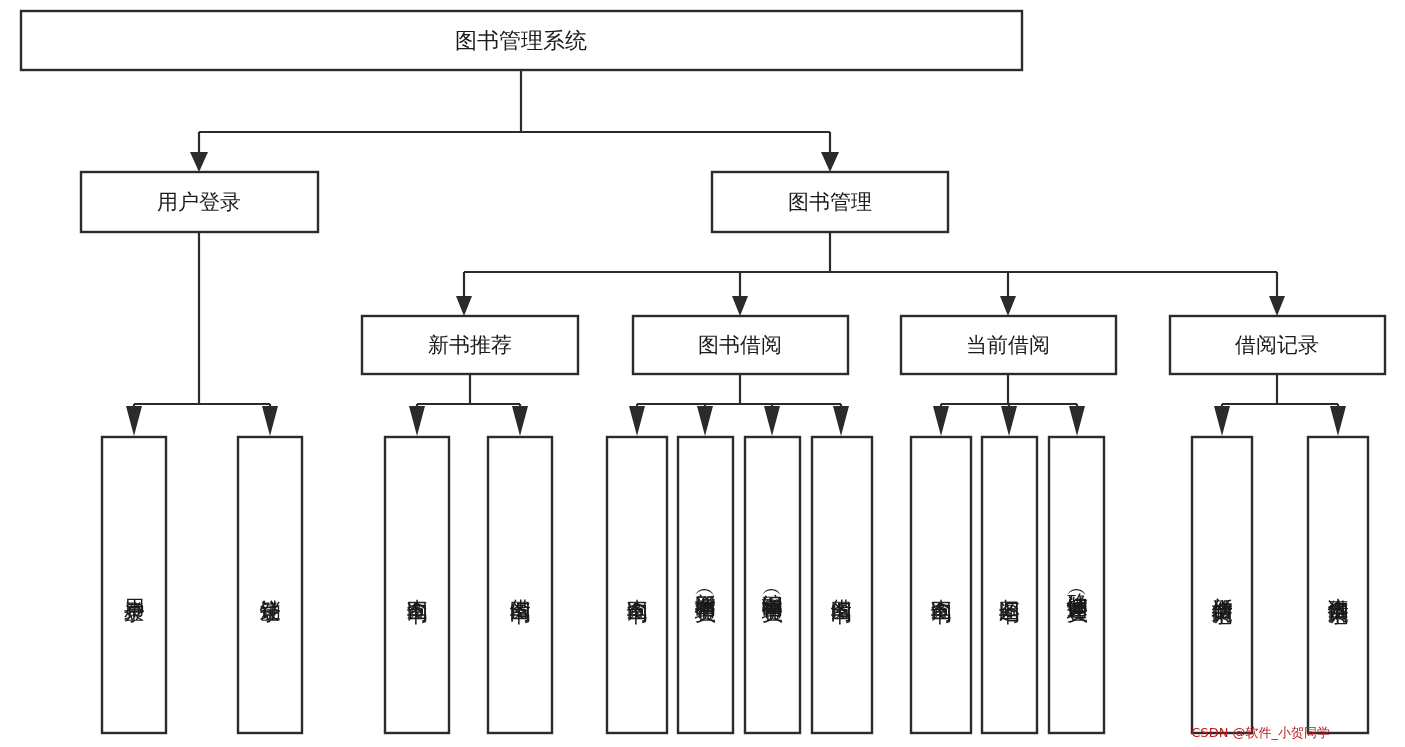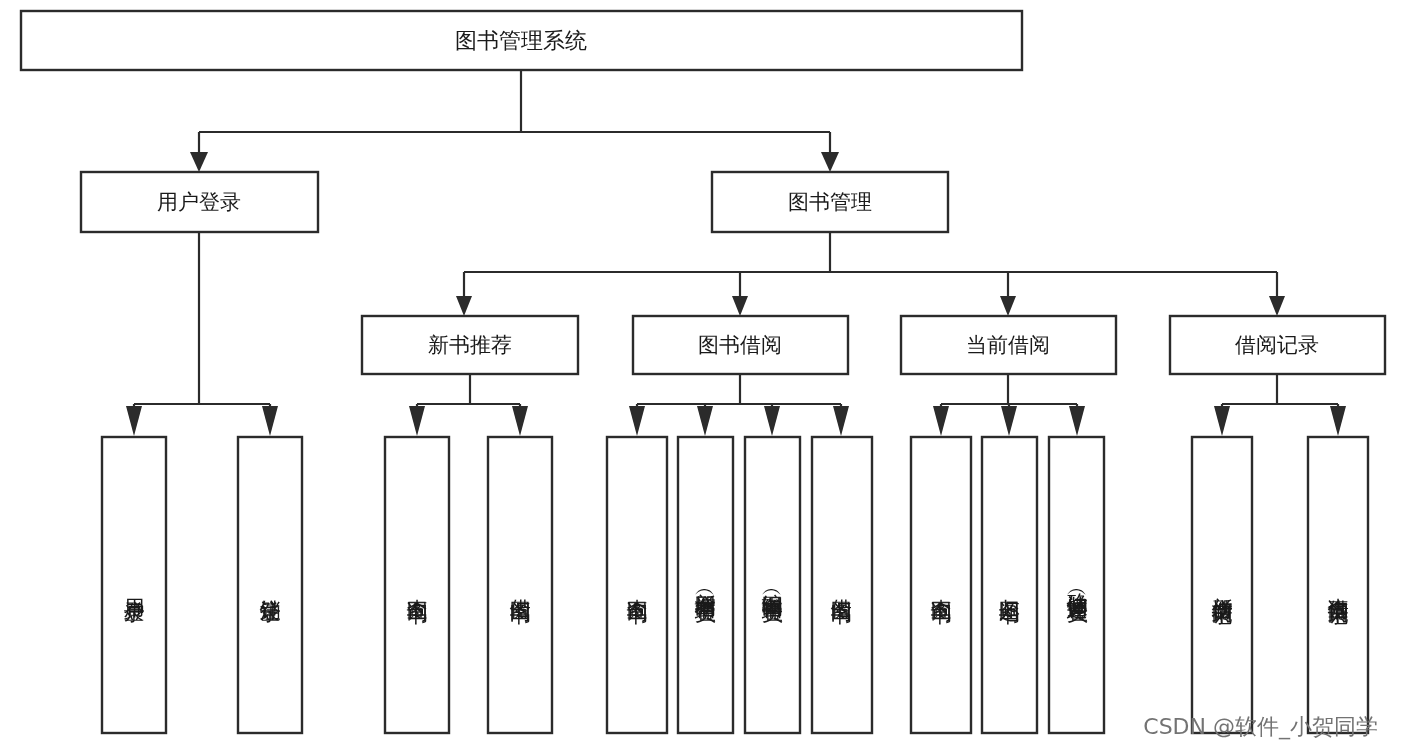--- a/index.html
+++ b/index.html
@@ -12,21 +12,20 @@
     width: 1405px;
     height: 747px;
     font-family: "DejaVu Sans", "Liberation Sans", sans-serif;
     overflow: hidden;
   }
   #diagram-root {
     position: relative;
     width: 1338px;
     height: 747px;
     background: #ffffff;
-    padding-left: 48px;
   }
   svg.flow {
     position: absolute;
     left: 0;
     top: 0;
     width: 1405px;
     height: 747px;
   }
   .node-rect {
     fill: #ffffff;
@@ -70,22 +69,22 @@
     white-space: nowrap;
     text-align: center;
     transform: translate(-50%, -50%);
     pointer-events: none;
   }
   .watermark {
     position: absolute;
     right: 8px;
     bottom: 5px;
     font-family: "DejaVu Sans", "Liberation Sans", sans-serif;
-    font-size: 22px;
-    color: #737373;
+    font-size: 13px;
+    color: #b91c1c;
     white-space: nowrap;
   }
 </style>
 </head>
 <body>
 
 <div id="diagram-root">
 
   <svg class="flow" viewBox="0 0 1405 747" xmlns="http://www.w3.org/2000/svg">
 

